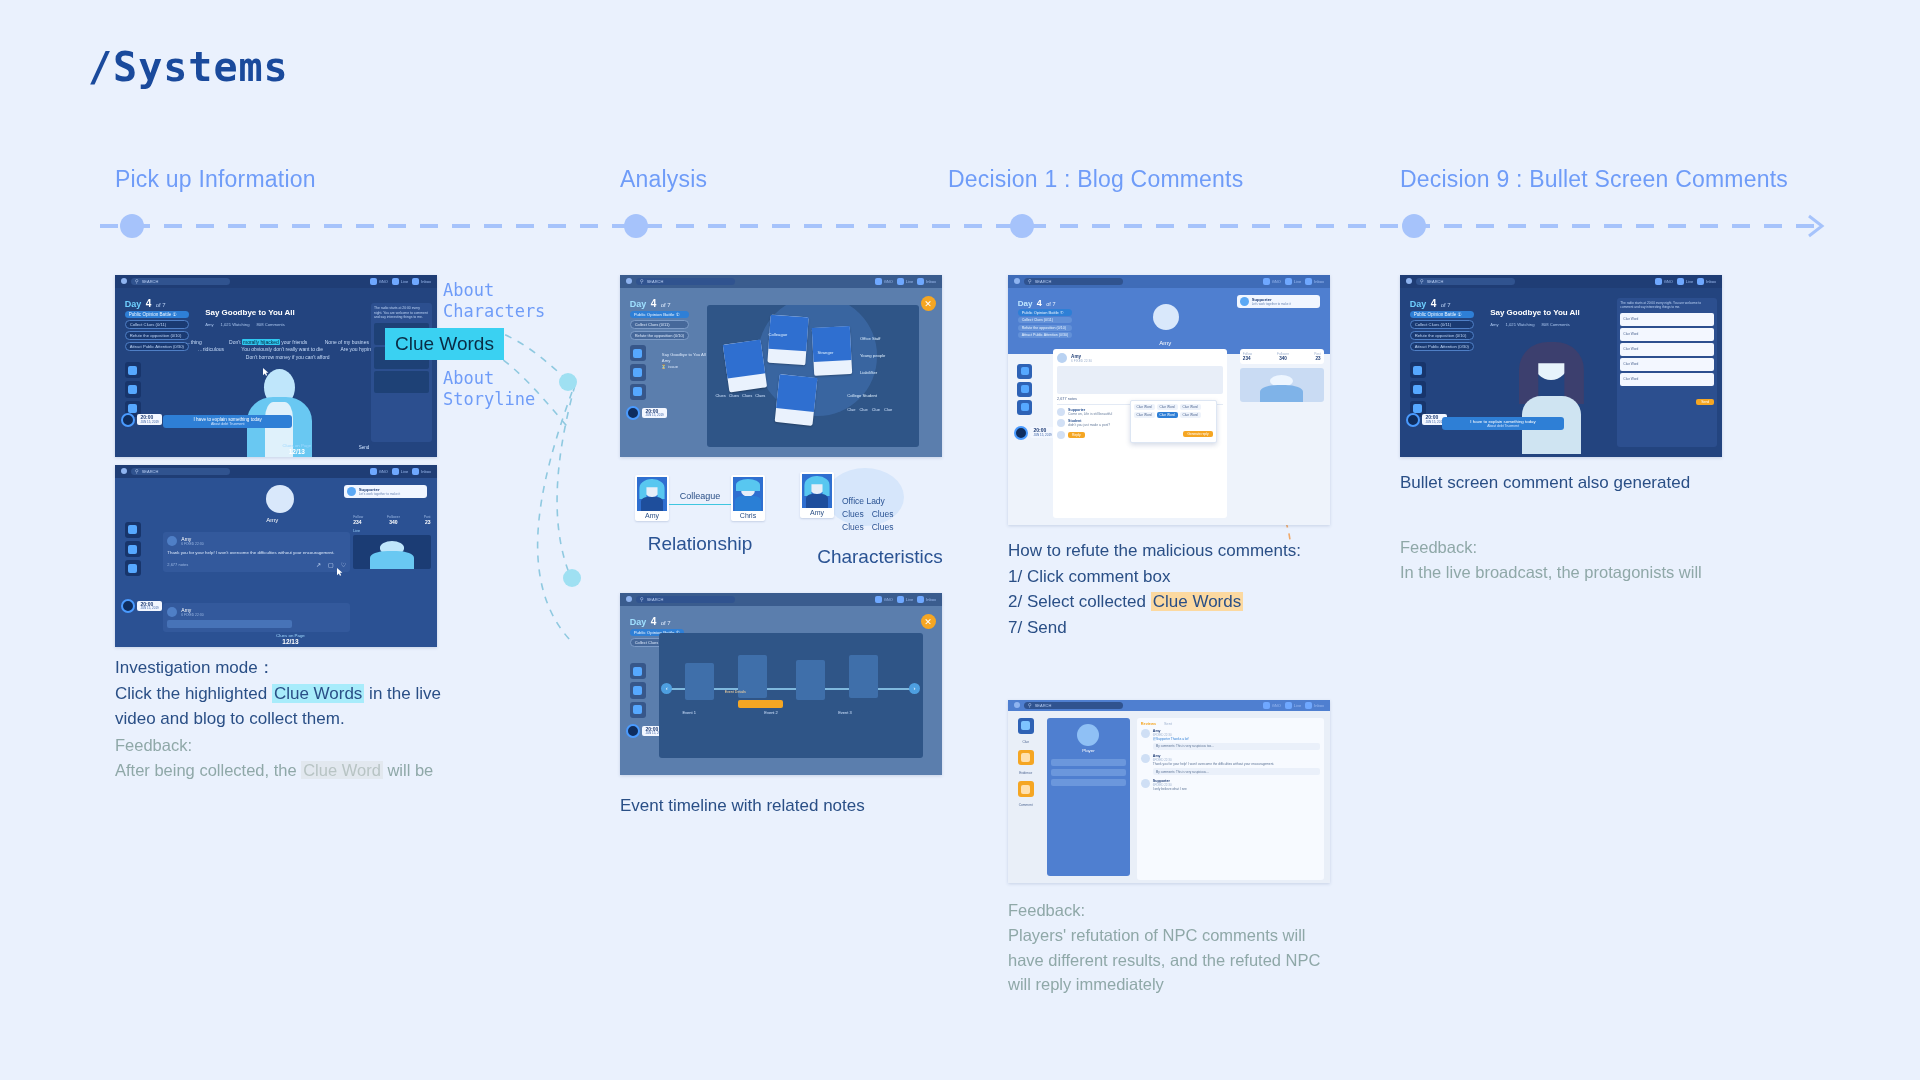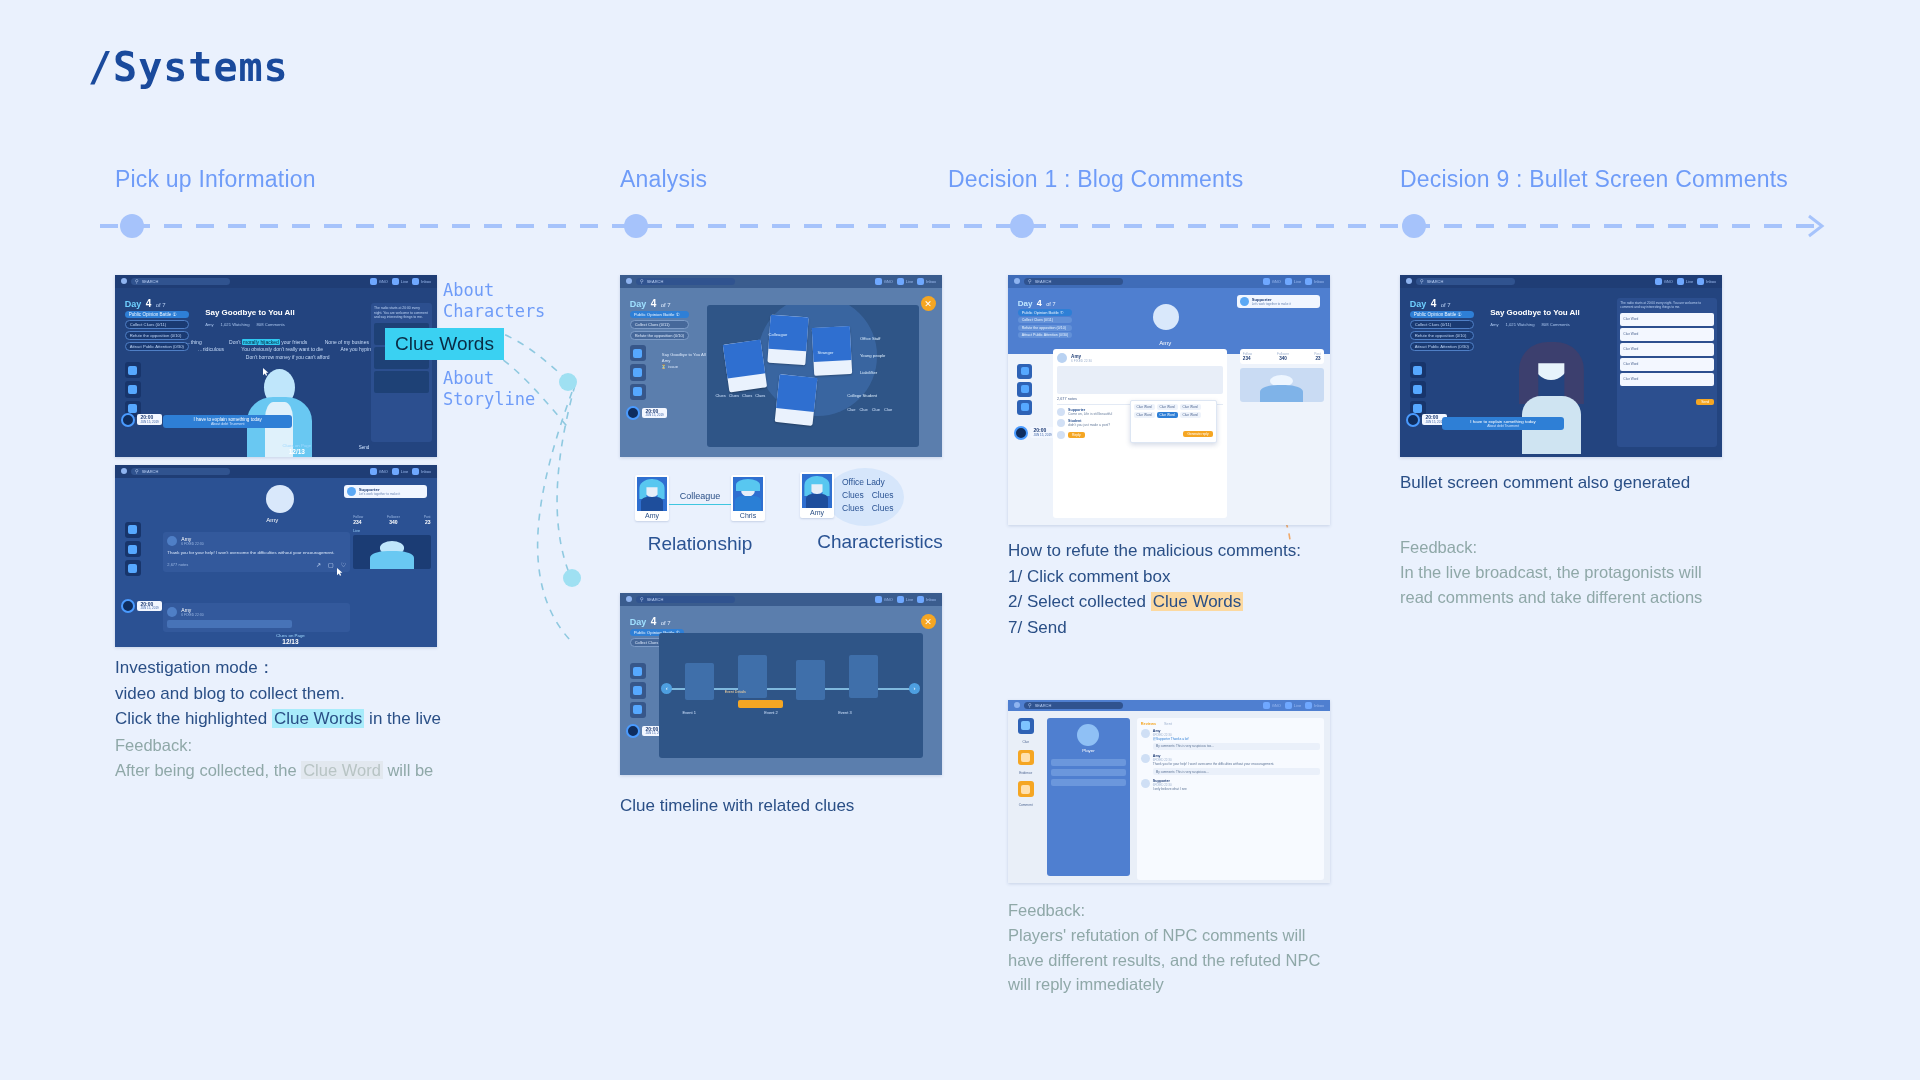--- a/index.html
+++ b/index.html
@@ -368,24 +368,24 @@
 
     <div style="position:absolute;left:50%;bottom:1%;text-align:center;">
       <div style="font-size:4.4px;color:#9fd8ff">Clues on Page</div>
       <div style="font-size:6.5px;font-weight:700;color:#ffffff">12/13</div>
     </div>
   </div>
 </div>
 
 <div class="cap" style="left:115px; top:655px; width:330px;">
   <div>Investigation mode：</div>
-  <div>video and blog to collect them.</div>
   <div>
     <span>Click the highlighted </span><span class="mark-cyan">Clue Words</span><span> in the live</span>
   </div>
+  <div>video and blog to collect them.</div>
 </div>
 <div class="feedback" style="left:115px; top:733px; width:340px;">
   <div>Feedback:</div>
   <div>
     <span>After being collected, the </span><span class="mark-gray">Clue Word</span><span> will be</span>
   </div>
 </div>
 
 <div class="about-lbl" style="left:443px; top:280px;">About<br>Characters</div>
 <div class="about-lbl" style="left:443px; top:368px;">About<br>Storyline</div>
@@ -520,21 +520,21 @@
   <div style="display:flex;align-items:flex-start;gap:8px;position:relative;">
     <div style="position:absolute;left:26px;top:-4px;width:78px;height:58px;border-radius:50%;background:#d6e6fb;"></div>
     <div class="avatar-card" style="position:relative;z-index:2;">
       <div class="avatar-img">
         <div style="position:absolute;left:24%;top:12%;width:52%;height:46%;border-radius:50%;background:#e6eef8;"></div>
         <div style="position:absolute;left:8%;top:6%;width:84%;height:60%;border-radius:50% 50% 0 0;background:#58c7f0;clip-path:polygon(0 0,100% 0,100% 100%,72% 100%,72% 40%,28% 40%,28% 100%,0 100%);"></div>
         <div style="position:absolute;left:12%;top:58%;width:76%;height:42%;border-radius:30% 30% 0 0;background:#1e4e9c;"></div>
       </div>
       <div class="avatar-name">Amy</div>
     </div>
-    <div style="position:relative;z-index:2;padding-top:4px;line-height:1.5;">
+    <div style="position:relative;z-index:2;padding-top:4px;line-height:1.5;margin-top:19px;">
       <div class="chip">Office Lady</div>
       <div style="display:flex;gap:8px;">
         <span class="chip">Clues</span>
         <span class="chip">Clues</span>
       </div>
       <div style="display:flex;gap:8px;">
         <span class="chip">Clues</span>
         <span class="chip">Clues</span>
       </div>
     </div>
@@ -615,21 +615,21 @@
       <div style="position:absolute;left:30%;top:54%;width:17%;height:6%;background:#f5a623;border-radius:2px;"></div>
       <div style="position:absolute;left:25%;top:46%;font-size:3.6px;color:#ffd9a0;">Event Details</div>
 
       <div style="position:absolute;left:1%;top:40%;width:11px;height:11px;border-radius:50%;background:#4e9fe0;display:flex;align-items:center;justify-content:center;color:#fff;font-size:6px;">‹</div>
       <div style="position:absolute;right:1%;top:40%;width:11px;height:11px;border-radius:50%;background:#4e9fe0;display:flex;align-items:center;justify-content:center;color:#fff;font-size:6px;">›</div>
     </div>
     <div style="position:absolute;right:2%;top:5%;width:15px;height:15px;border-radius:50%;background:#f5a623;display:flex;align-items:center;justify-content:center;color:#fff;font-size:9px;">✕</div>
   </div>
 </div>
 
-<div class="cap" style="left:620px; top:793px;">Clue timeline with related clues</div>
+<div class="cap" style="left:620px; top:793px;">Event timeline with related notes</div>
 
 <div class="shot" style="left:1008px; top:275px; width:322px; height:250px; background:#4f7fd0;">
   <div class="shot-topbar" style="background:#3f6cb8;height:5%;">
     <div class="tb-dot"></div>
     <div class="tb-search">
         <span style="font-size:5px">⚲</span>
         <span>SEARCH</span>
       </div>
     <div class="tb-spacer"></div>
     <div class="tb-item">
@@ -940,14 +940,13 @@
     </div>
   </div>
 </div>
 
 <div class="cap" style="left:1400px; top:470px; width:340px;">
   <div>Bullet screen comment also generated</div>
 </div>
 <div class="feedback" style="left:1400px; top:535px; width:350px;">
   <div>Feedback:</div>
   <div>In the live broadcast, the protagonists will</div>
-  <div>read comments and take different actions</div>
 </div>
 
 </body></html>

